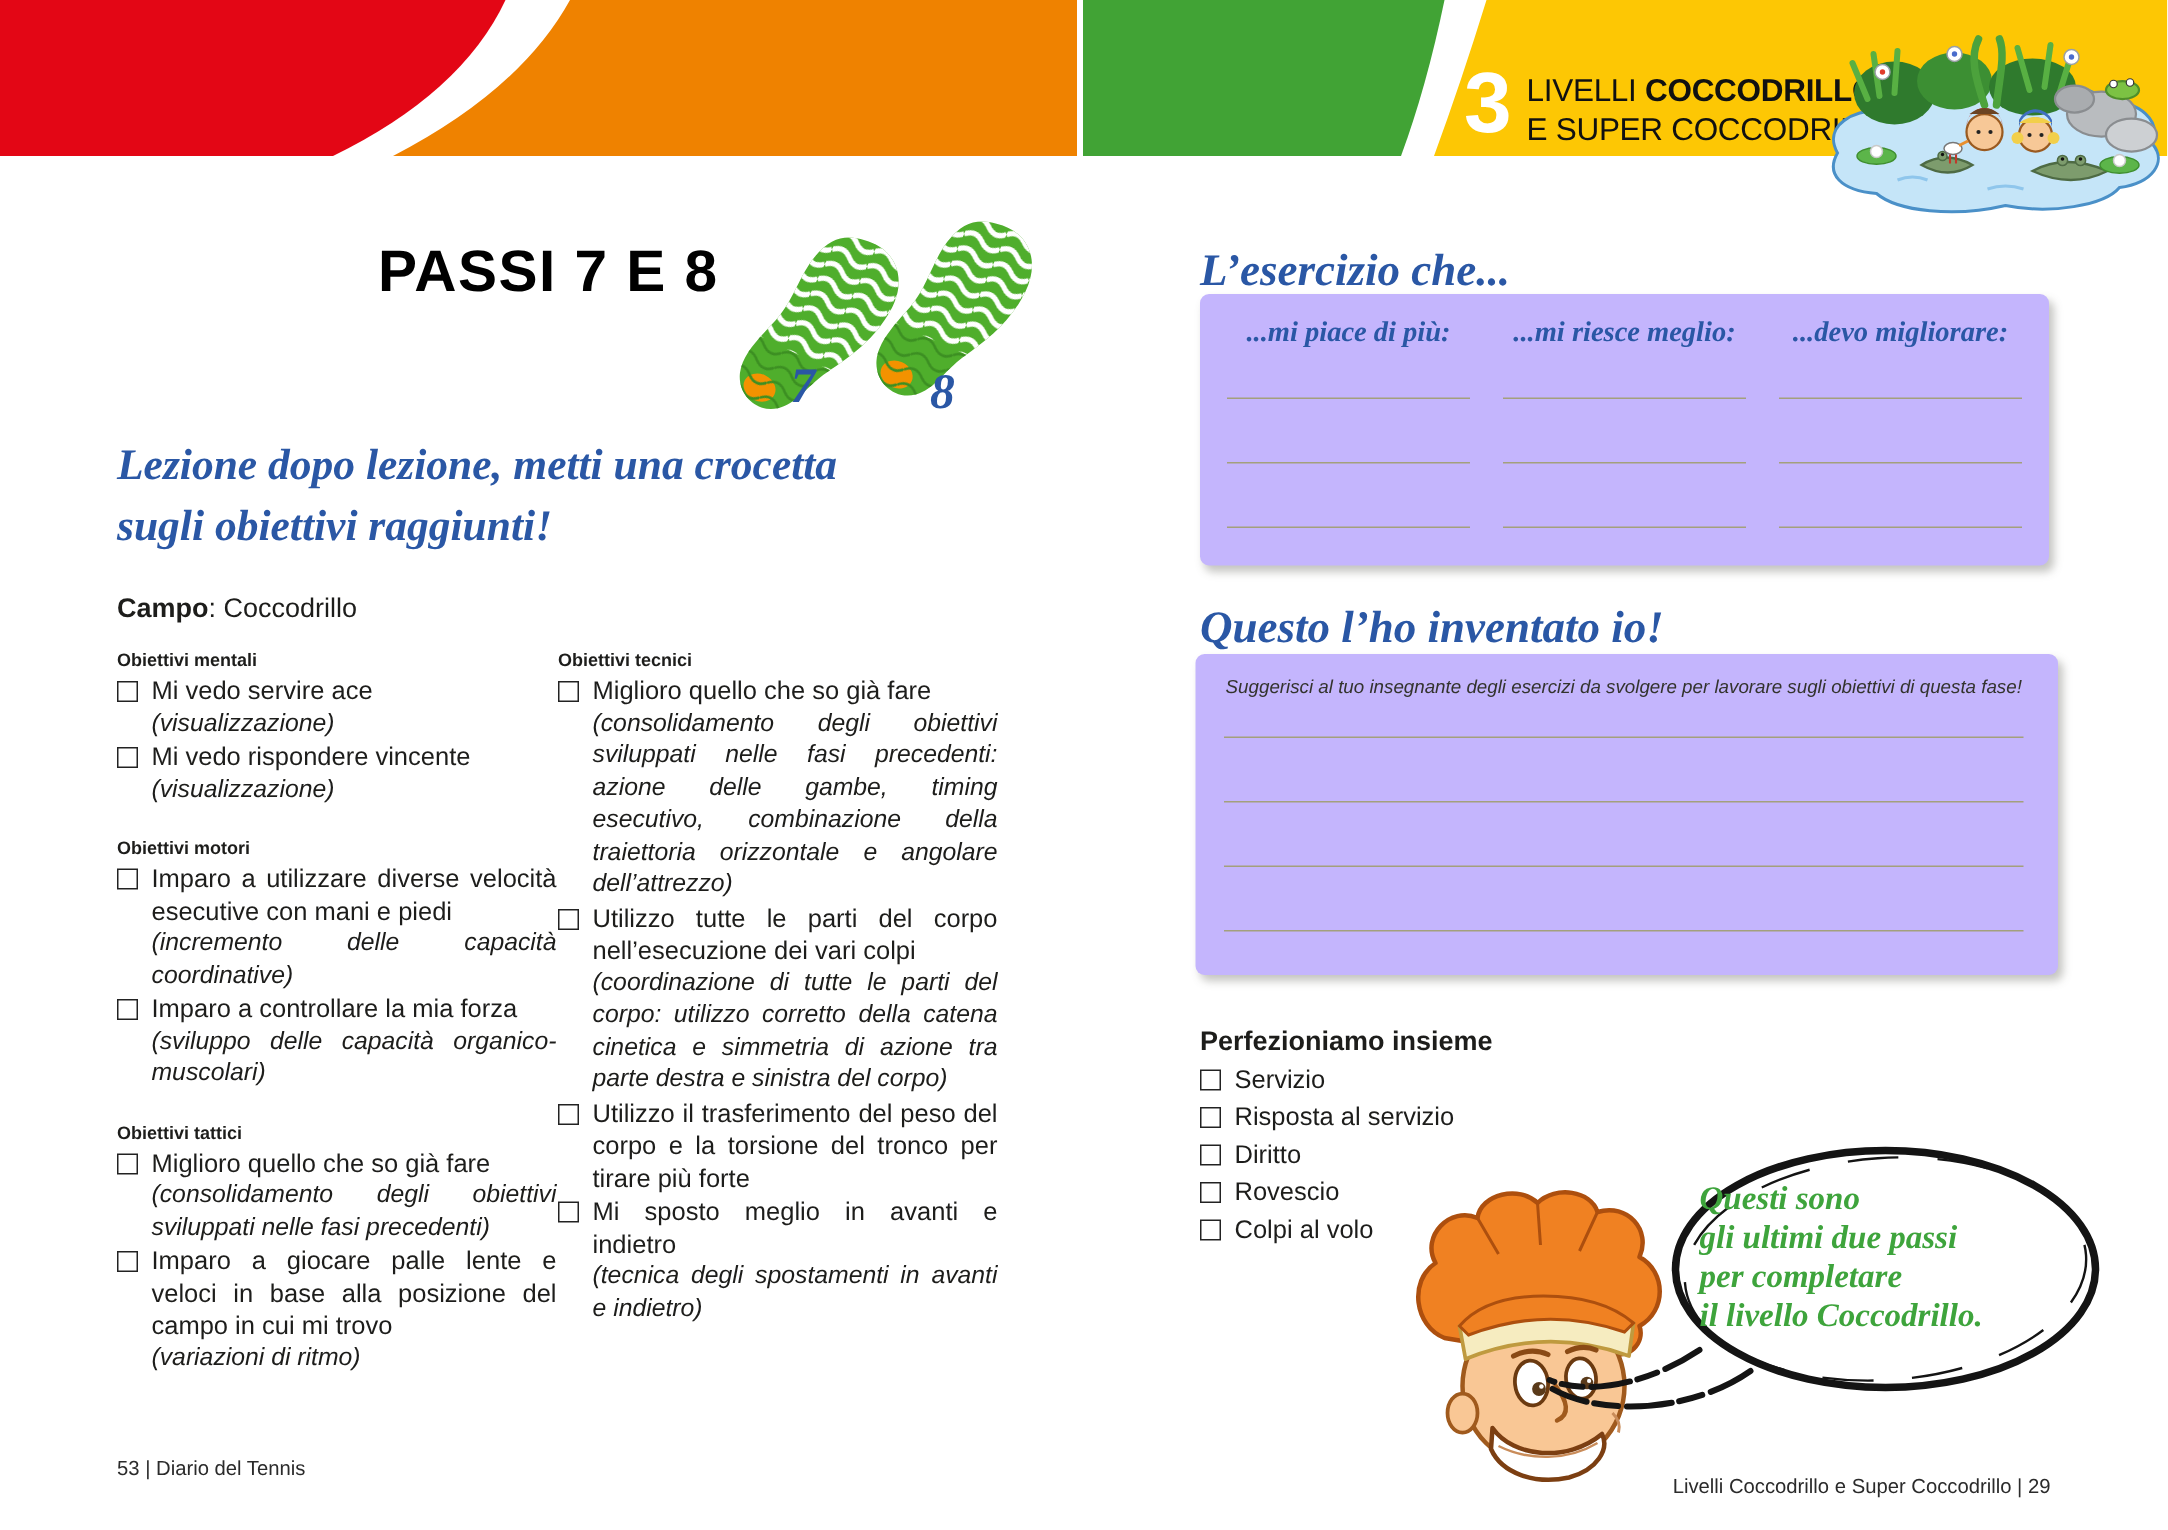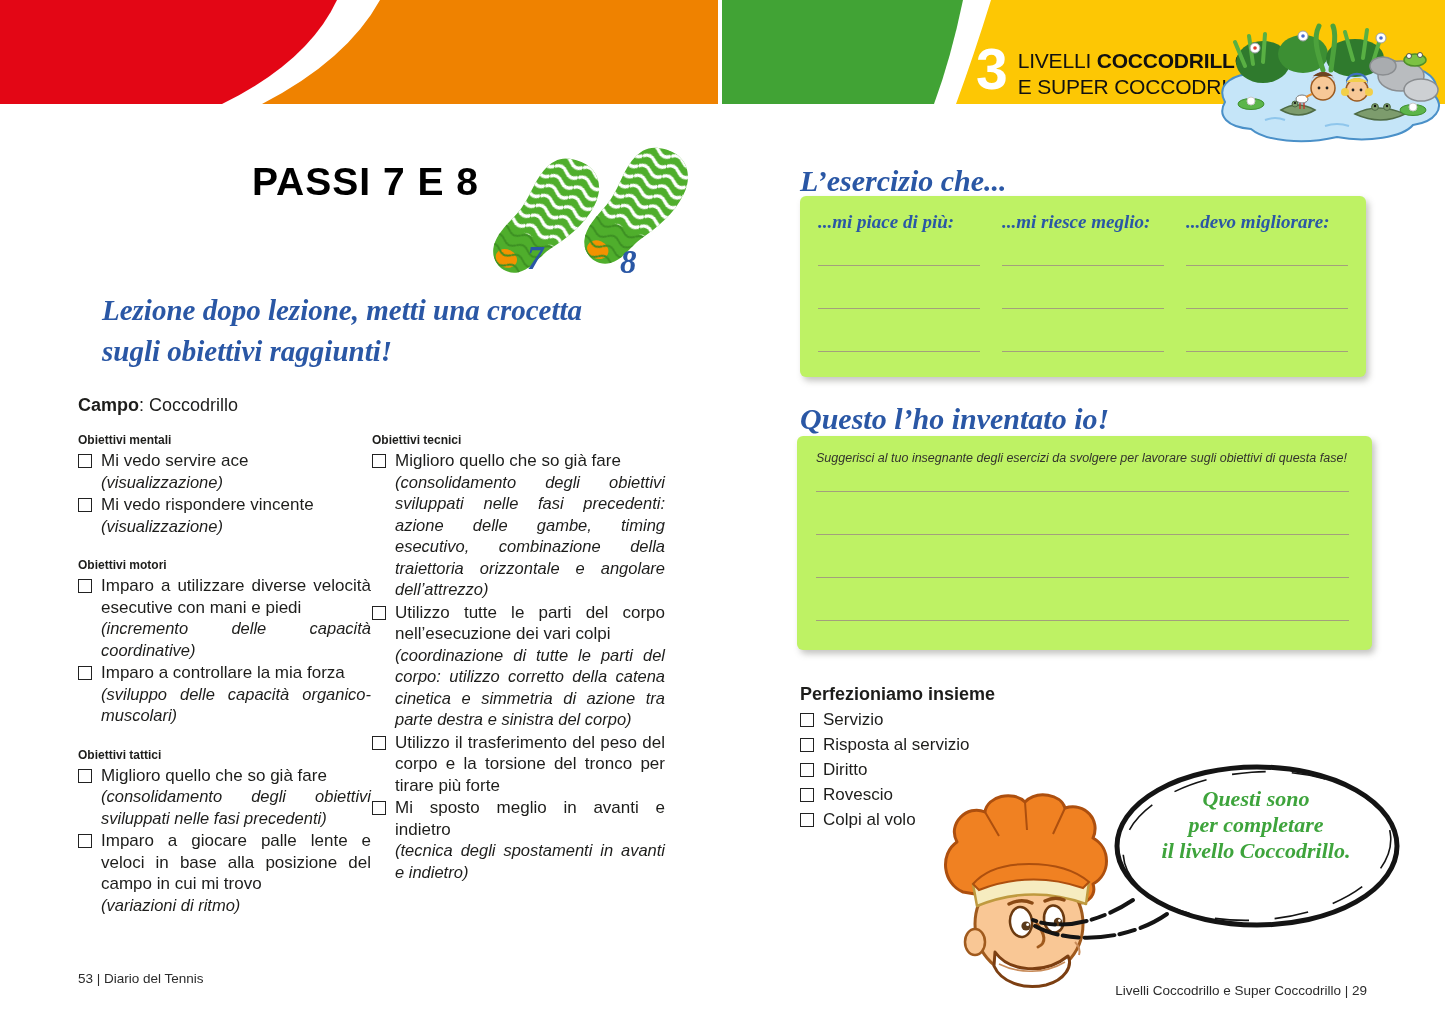--- a/index.html
+++ b/index.html
@@ -12,49 +12,49 @@
   .hdr-text{position:absolute;left:976px;top:40px;display:flex;align-items:flex-start;gap:10px;}
   .hdr-num{font-size:57px;font-weight:bold;color:#ffffff;line-height:58px;}
   .hdr-lines{padding-top:8px;font-size:21px;line-height:26px;color:#111111;letter-spacing:-0.2px;}
 
   
   .hand{font-family:"Liberation Serif", serif;font-style:italic;font-weight:bold;color:#2a57a5;}
 
   
   .passi-title{left:252px;top:160px;font-size:39px;font-weight:bold;color:#000000;letter-spacing:1px;}
   .fp-num{font-size:33px;}
-  .intro{left:78px;top:290px;font-size:29px;line-height:41px;margin-left:24px;}
+  .intro{left:78px;top:290px;font-size:29px;line-height:41px;}
   .campo{left:78px;top:395px;font-size:18px;}
   .col{position:absolute;top:433px;width:293px;}
   .col1{left:78px;} .col2{left:372px;}
   .sec-head{font-size:12px;font-weight:bold;margin:21px 0 3px 0;}
   .col .sec:first-child .sec-head{margin-top:0;}
   .item{display:flex;gap:9px;margin:0 0 1px 0;}
   .cb{flex:0 0 auto;width:12px;height:12px;border:1.7px solid #222;margin-top:4px;background:#fff;}
   .itxt{font-size:17px;line-height:21.5px;text-align:justify;}
   .note{display:block;font-style:italic;font-size:16.5px;}
 
   
   .rp-head1{left:800px;top:164px;font-size:30px;}
   .rp-head2{left:800px;top:402px;font-size:30px;}
-  .ybox{position:absolute;background:#bef264;border-radius:6px;box-shadow:3px 4px 6px rgba(90,90,80,0.35);}
+  .ybox{position:absolute;background:#c4b5fd;border-radius:6px;box-shadow:3px 4px 6px rgba(90,90,80,0.35);text-align:center;}
   #ex-box{left:800px;top:196px;width:566px;height:181px;display:flex;gap:22px;padding:14px 18px 0 18px;box-sizing:border-box;}
   .ex-col{flex:1;}
   .ex-label{font-size:19px;line-height:24px;}
   .ex-line{height:42px;border-bottom:1.4px solid #a3a07c;}
   .ex-line.first{height:31px;}
   #inv-box{left:797px;top:436px;width:575px;height:214px;padding:15px 23px 0 19px;box-sizing:border-box;}
   .inv-prompt{font-size:12.5px;font-style:italic;color:#33332d;}
   .inv-line{height:42px;border-bottom:1.4px solid #a3a07c;}
   .inv-line.first{height:26px;}
   .perf-head{left:800px;top:684px;font-size:18px;font-weight:bold;}
   .perf-list{left:800px;top:709px;width:300px;}
   .perf-list .item{margin-bottom:3.5px;}
   .perf-list .itxt{text-align:right;}
-  .bubble-text{position:absolute;left:118px;top:28px;width:246px;text-align:center;
+  .bubble-text{position:absolute;left:118px;top:28px;width:246px;text-align:left;
                font-family:"Liberation Serif", serif;font-style:italic;font-weight:bold;
                color:#3ea43c;font-size:22px;line-height:26px;}
 
   
   .foot{top:971px;font-size:13.5px;color:#2b2b2b;}
   .foot-left{left:78px;}
   .foot-right{right:78px;text-align:right;margin-top:12px;}
 </style>
 </head>
 <body>
@@ -336,20 +336,21 @@
 
   <svg class="abs" style="left:1015px;top:758px;" width="390" height="195" viewBox="0 0 390 195">
     <ellipse cx="242" cy="88" rx="140" ry="79" fill="#ffffff" stroke="#141414" stroke-width="5"></ellipse>
     <ellipse cx="242" cy="88" rx="134" ry="74" fill="none" stroke="#141414" stroke-width="1.6" stroke-dasharray="34 26" transform="rotate(-4 242 88)"></ellipse>
     <path d="M118,142 C82,166 42,172 18,162" fill="none" stroke="#141414" stroke-width="4" stroke-linecap="round" stroke-dasharray="26 6 14 5"></path>
     <path d="M152,156 C112,184 52,186 20,168" fill="none" stroke="#141414" stroke-width="4" stroke-linecap="round" stroke-dasharray="30 6 16 5"></path>
   </svg>
   <div class="abs" style="left:1015px;top:758px;width:390px;height:195px;pointer-events:none;">
     <div class="bubble-text">
       <div>Questi sono</div>
+      <div>gli ultimi due passi</div>
       <div>per completare</div>
       <div>il livello Coccodrillo.</div>
     </div>
   </div>
 
   <div class="abs foot foot-left">53 | Diario del Tennis</div>
   <div class="abs foot foot-right">Livelli Coccodrillo e Super Coccodrillo | 29</div>
 
 </div>
 

